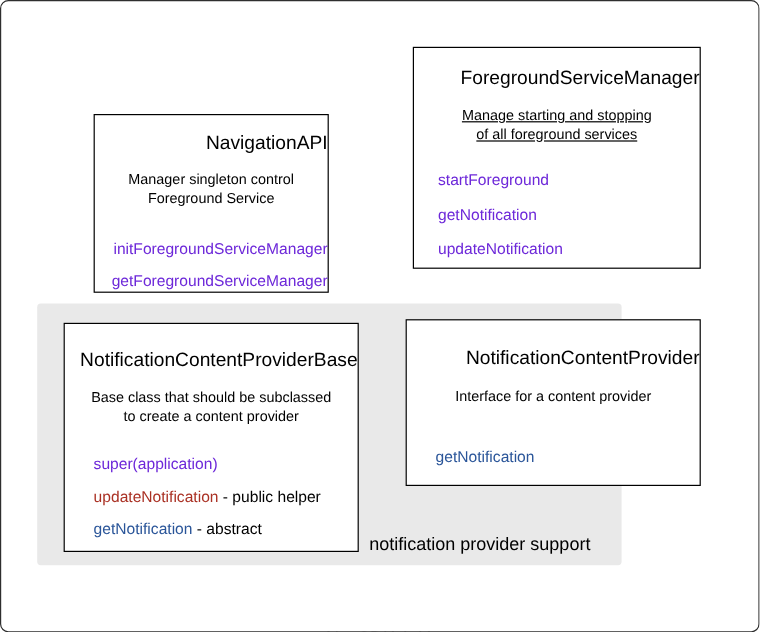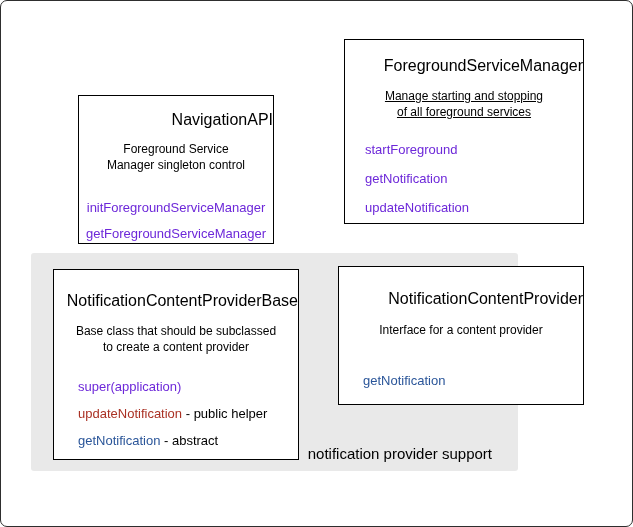--- a/index.html
+++ b/index.html
@@ -26,21 +26,21 @@
     line-height: 18px;
     text-align: right;
     white-space: nowrap;
     font-weight: 400;
   }
   .cbox .desc {
     font-size: 12px;
     line-height: 16px;
     text-align: center;
   }
-  .methods { text-align: center; }
+  .methods { text-align: right; }
   .methods.left { text-align: left; }
   .method { font-size: 13px; line-height: 15px; white-space: nowrap; }
   .m-green  { color: #6d28d9; }
   .m-red    { color: #aa3124; }
   .m-blue   { color: #2a5599; }
   .suffix   { color: #000000; }
 
   
   #navapi { left: 77px; top: 74px; width: 196px; height: 149px; margin-top: 20px; }
   #navapi .title   { margin-top: 15px; }
@@ -94,22 +94,22 @@
   }
 </style>
 </head>
 <body>
 
 <div class="frame">
 
   <div class="cbox" id="navapi">
     <div class="title">NavigationAPI</div>
     <div class="desc">
+      <div>Manager singleton control</div>
       <div>Foreground Service</div>
-      <div>Manager singleton control</div>
     </div>
     <div class="methods">
       <div class="method m-green">initForegroundServiceManager</div>
       <div class="method m-green">getForegroundServiceManager</div>
     </div>
   </div>
 
   <div class="cbox" id="fsm">
     <div class="title">ForegroundServiceManager</div>
     <div class="desc">

